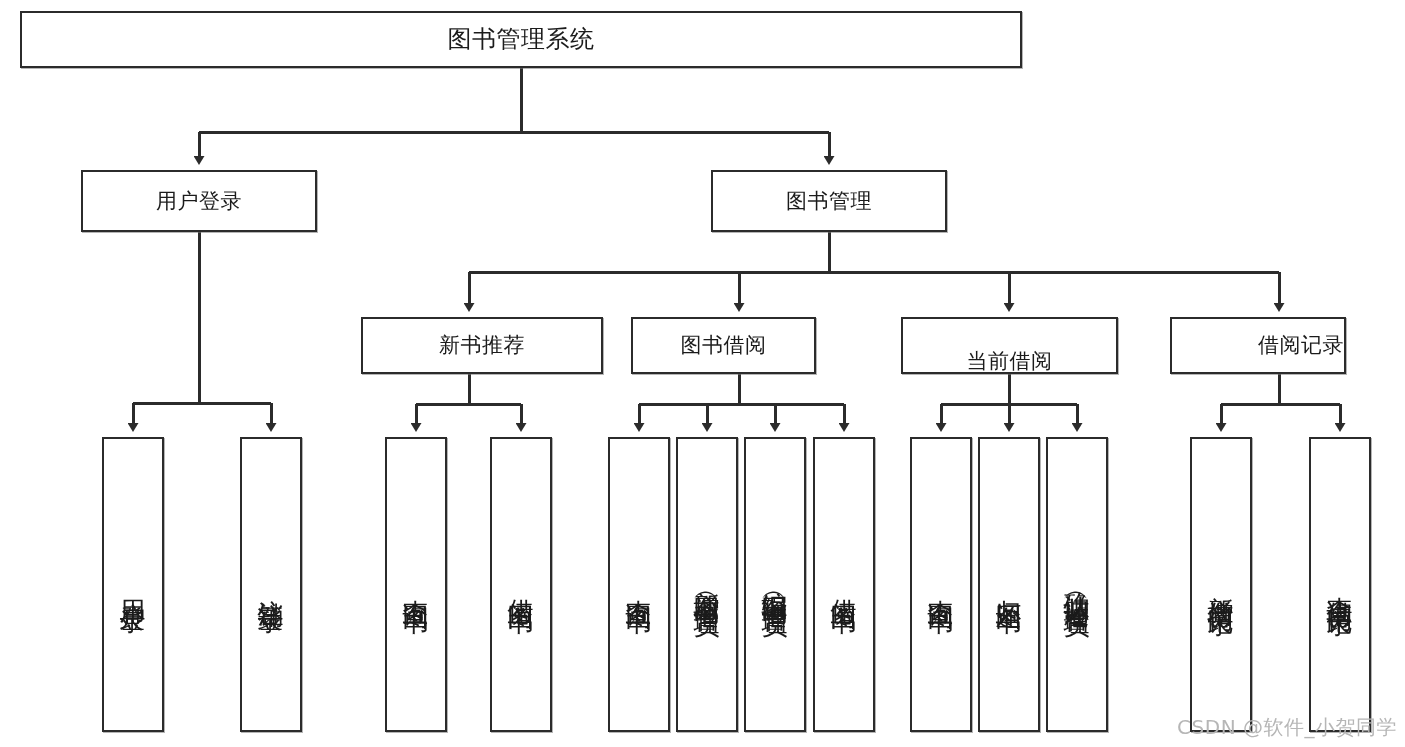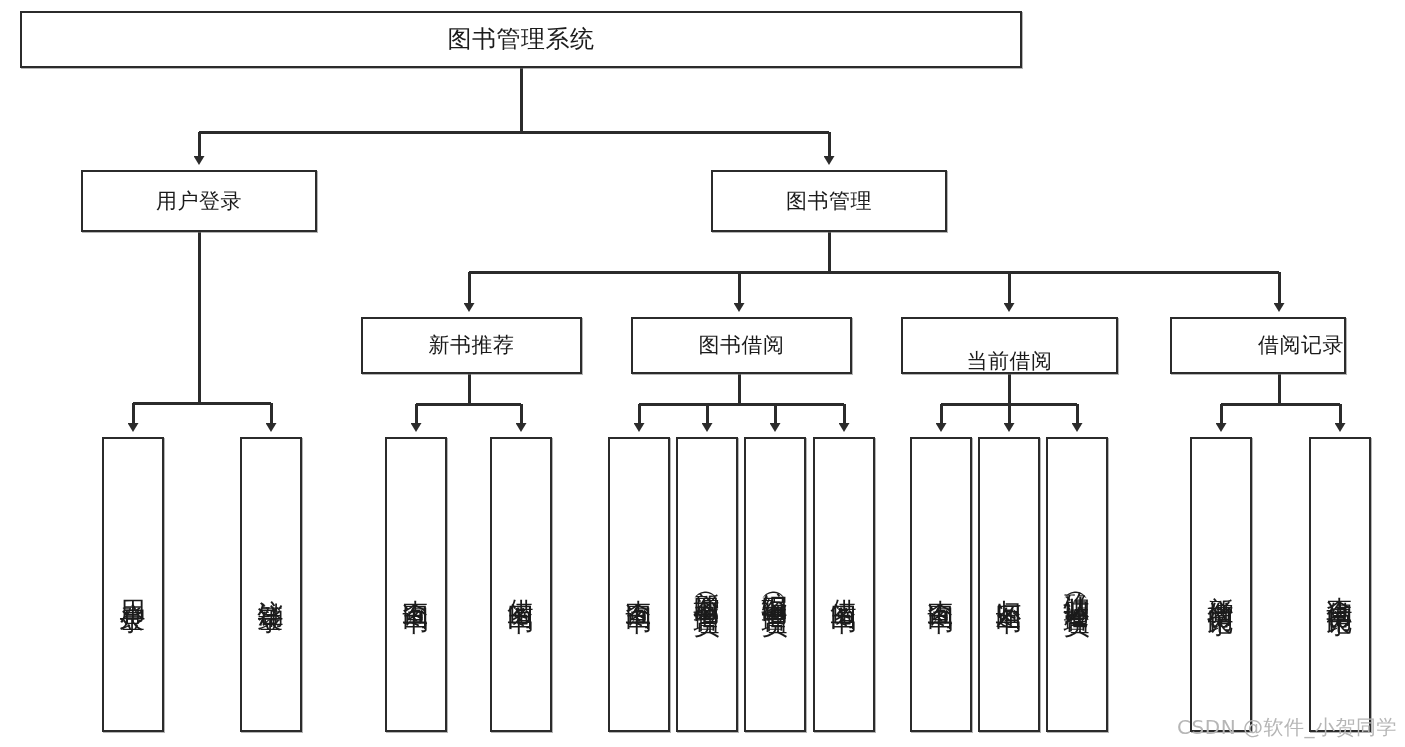--- a/index.html
+++ b/index.html
@@ -133,25 +133,25 @@
   </div>
 
   <div class="node-box level-1" style="left:81px; top:170px; width:236px; height:62px;">
     <span class="node-label h-label">用户登录</span>
   </div>
 
   <div class="node-box level-1" style="left:711px; top:170px; width:236px; height:62px;">
     <span class="node-label h-label">图书管理</span>
   </div>
 
-  <div class="node-box level-2" style="left:361px; top:317px; width:221px; height:57px;">
+  <div class="node-box level-2" style="left:361px; top:317px; width:242px; height:57px;">
     <span class="node-label h-label">新书推荐</span>
   </div>
 
-  <div class="node-box level-2" style="left:631px; top:317px; width:221px; height:57px;">
+  <div class="node-box level-2" style="left:631px; top:317px; width:185px; height:57px;">
     <span class="node-label h-label">图书借阅</span>
   </div>
 
   <div class="node-box level-2" style="left:901px; top:317px; width:217px; height:57px;align-items:flex-end;">
     <span class="node-label h-label">当前借阅</span>
   </div>
 
   <div class="node-box level-2" style="left:1170px; top:317px; width:176px; height:57px;justify-content:flex-end;">
     <span class="node-label h-label">借阅记录</span>
   </div>

